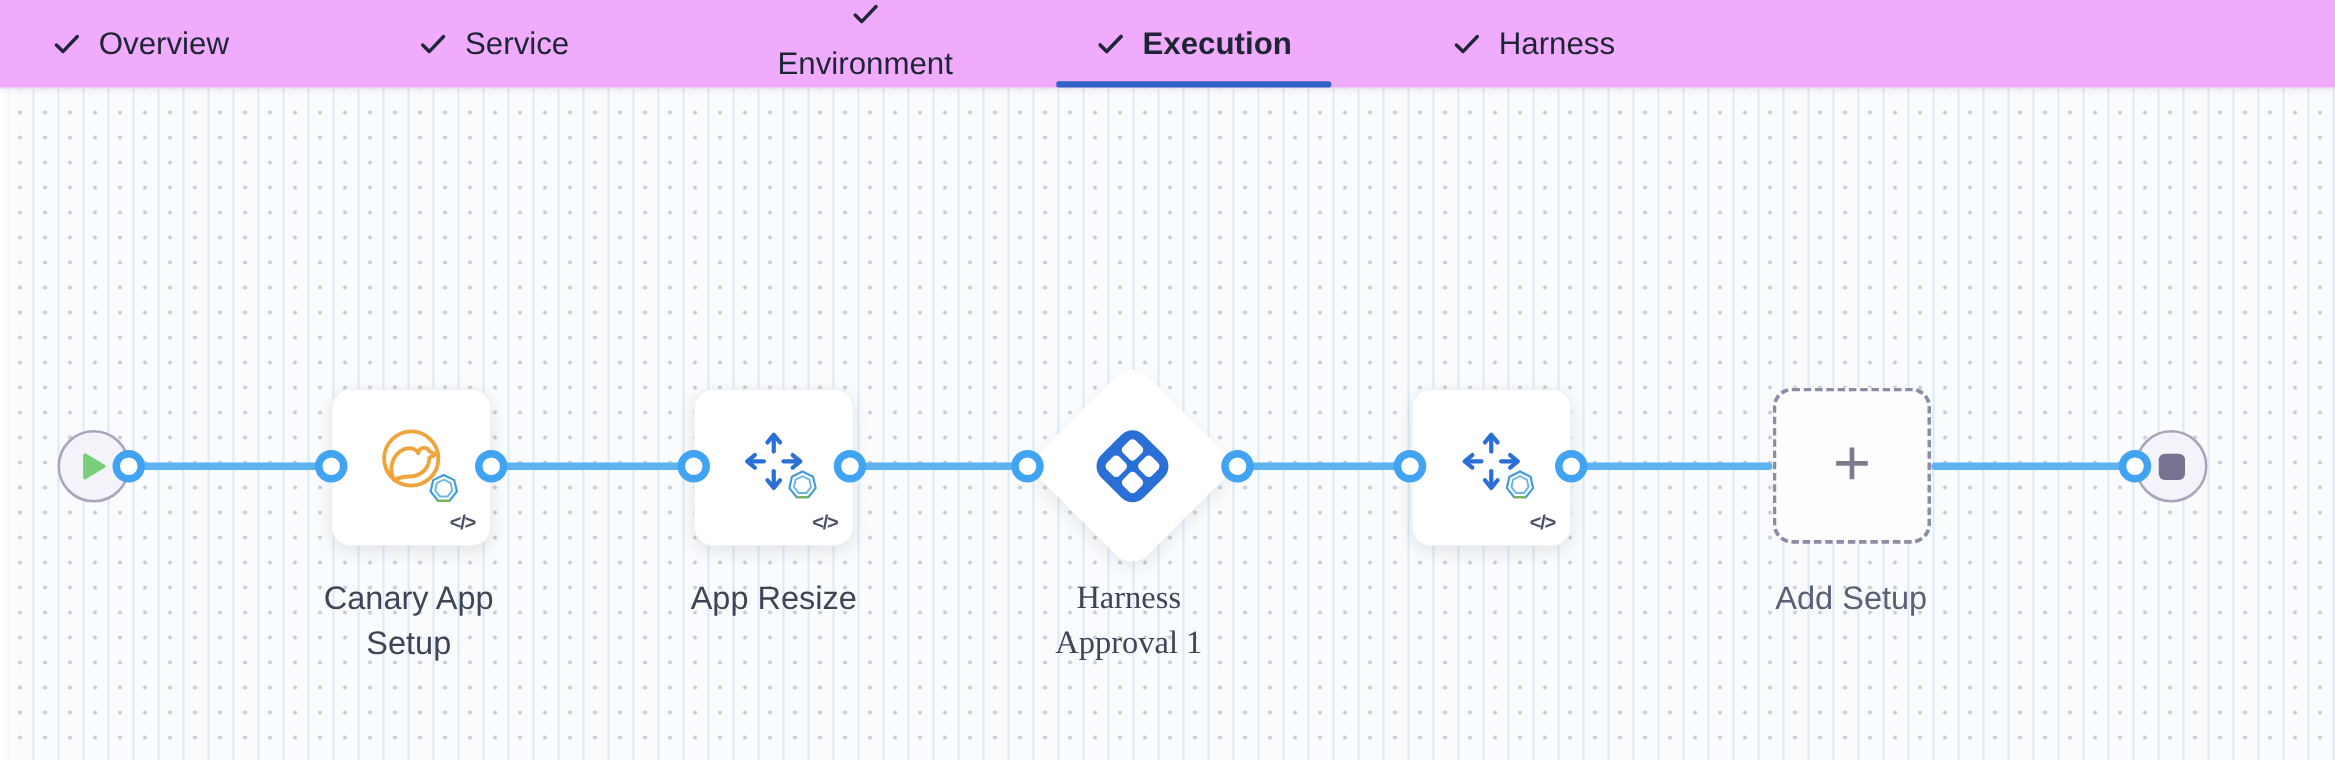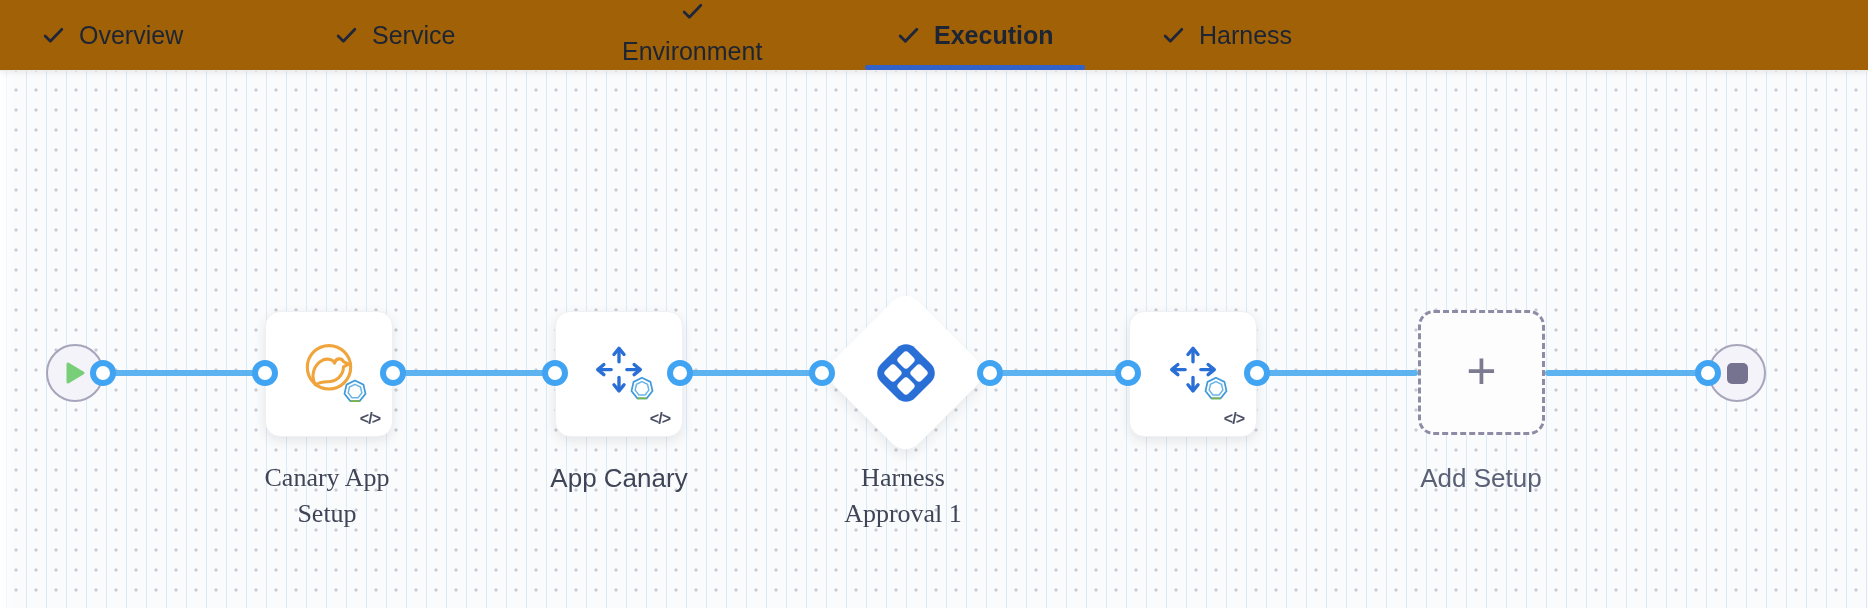--- a/index.html
+++ b/index.html
@@ -5,33 +5,33 @@
   html,body{margin:0;padding:0;}
   body{
     width:1868px;height:608px;position:relative;overflow:hidden;
     font-family:"Liberation Sans",sans-serif;
     background:#fafbfc;
   }
 
   
   .tabbar{
     position:absolute;left:0;top:0;width:1868px;height:70px;
-    background:#a16207;z-index:20;
+    background:#f0abfc;z-index:20;
     box-shadow:0 2px 5px rgba(96,97,112,0.10);
     border-bottom:1px solid #ededf0;
   }
   .tab{
     position:absolute;top:0;height:70px;display:flex;align-items:center;gap:14px;
     font-size:25px;color:#1d2433;cursor:pointer;
   }
   .tab .chk{width:23px;height:23px;display:block;}
   .tab-0{left:42px;}
   .tab-1{left:335px;}
   .tab-2{left:622px;flex-direction:column;}
-  .tab-3{left:865px;padding:0 32px;font-weight:700;}
+  .tab-3{left:845px;padding:0 32px;font-weight:700;}
   .tab-4{left:1162px;}
   .tab-3 .underline{
     position:absolute;left:0;right:0;bottom:0;height:5px;
     background:#3262c8;border-radius:2px;
   }
 
   
   .canvas{
     position:absolute;left:0;top:70px;width:1868px;height:538px;
     background-color:#fafbfc;
@@ -102,21 +102,21 @@
     border:3px dashed #8d8ba5;border-radius:16px;box-sizing:border-box;z-index:4;
     display:flex;align-items:center;justify-content:center;cursor:pointer;
   }
   .add-step .plus{font-size:52px;font-weight:300;color:#7d7b90;line-height:1;margin-top:-4px;}
 
   
   .node-label{
     position:absolute;top:390px;width:170px;text-align:center;z-index:4;
     font-size:26px;line-height:36px;color:#3f4557;
   }
-  .lbl-canary{left:242px;font-family:Liberation Serif, serif;}
+  .lbl-canary{left:242px;}
   .lbl-resize1{left:534px;}
   .lbl-approval{left:818px;font-family:Liberation Serif, serif;}
   .lbl-resize2{left:1108px;}
   .lbl-addstep{left:1396px;color:#5a6076;}
 </style>
 </head>
 <body>
 
 <div class="tabbar">
   <div class="tab tab-0">
@@ -255,16 +255,16 @@
   <div class="dot" style="left:380px"></div>
   <div class="dot" style="left:542px"></div>
   <div class="dot" style="left:667px"></div>
   <div class="dot" style="left:809px"></div>
   <div class="dot" style="left:977px"></div>
   <div class="dot" style="left:1115px"></div>
   <div class="dot" style="left:1244px"></div>
   <div class="dot" style="left:1695px"></div>
 
   <div class="node-label lbl-canary">Canary App Setup</div>
-  <div class="node-label lbl-resize1">App Canary</div>
+  <div class="node-label lbl-resize1">App Resize</div>
   <div class="node-label lbl-approval">Harness Approval 1</div>
   <div class="node-label lbl-addstep">Add Setup</div>
 </div>
 
 </body></html>

